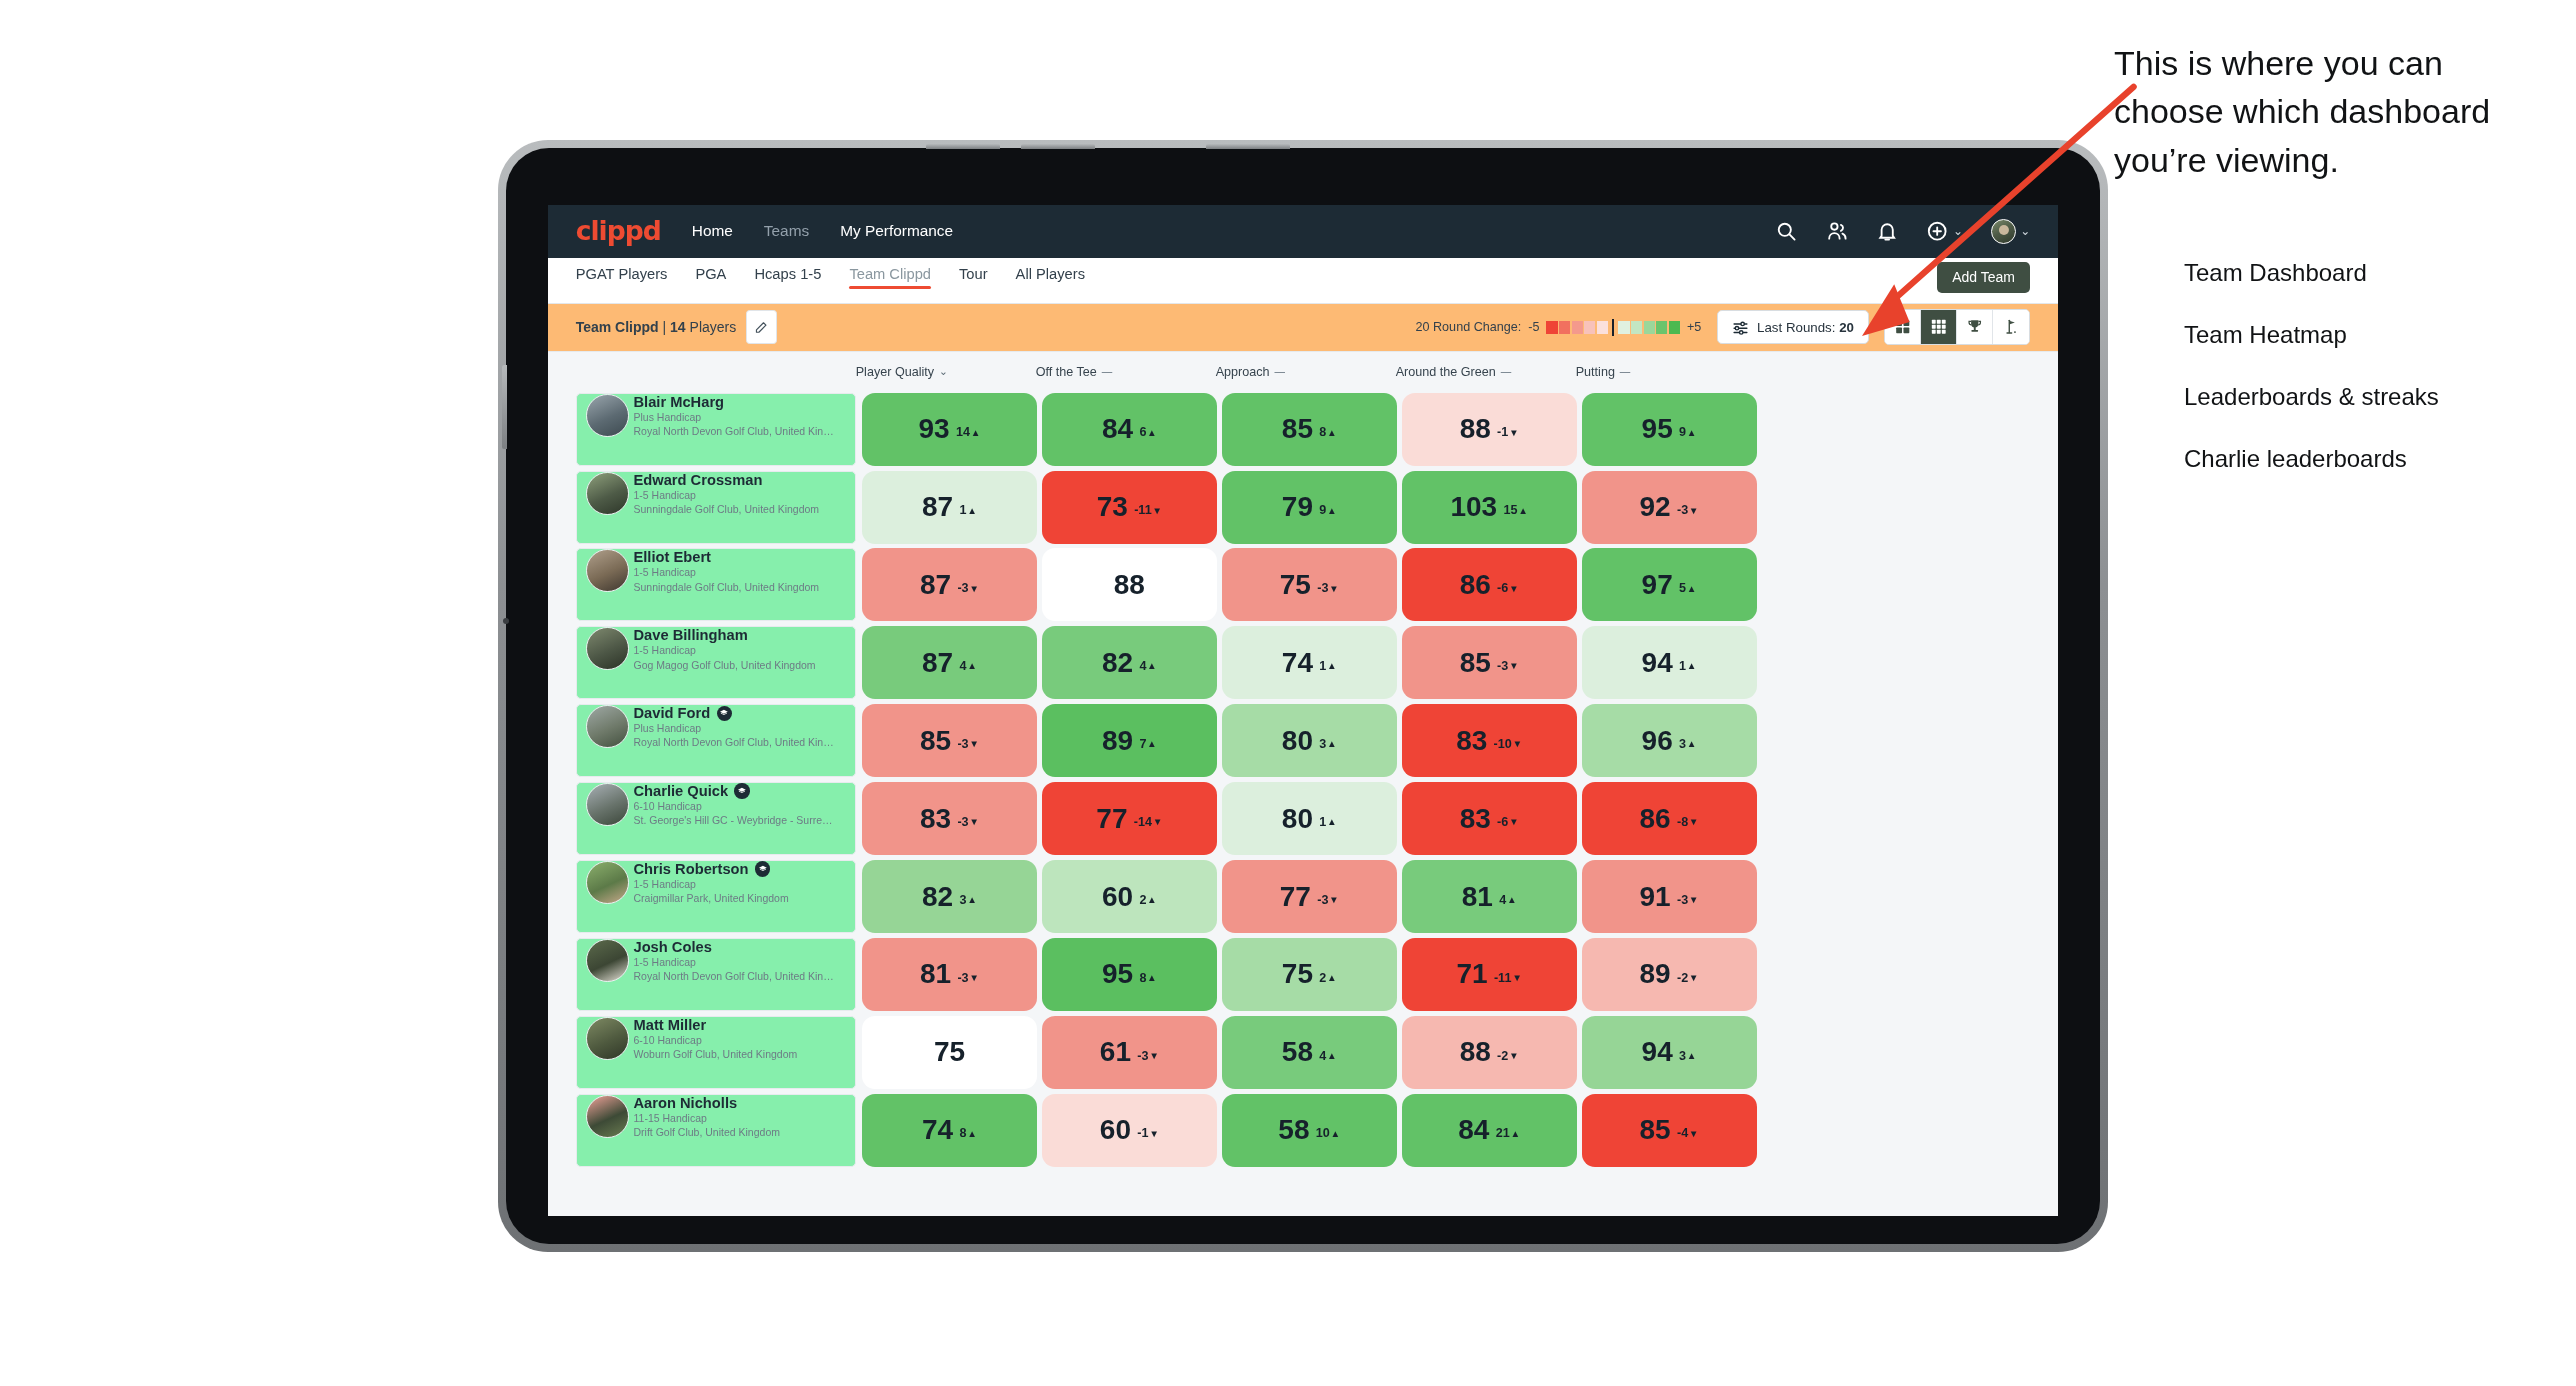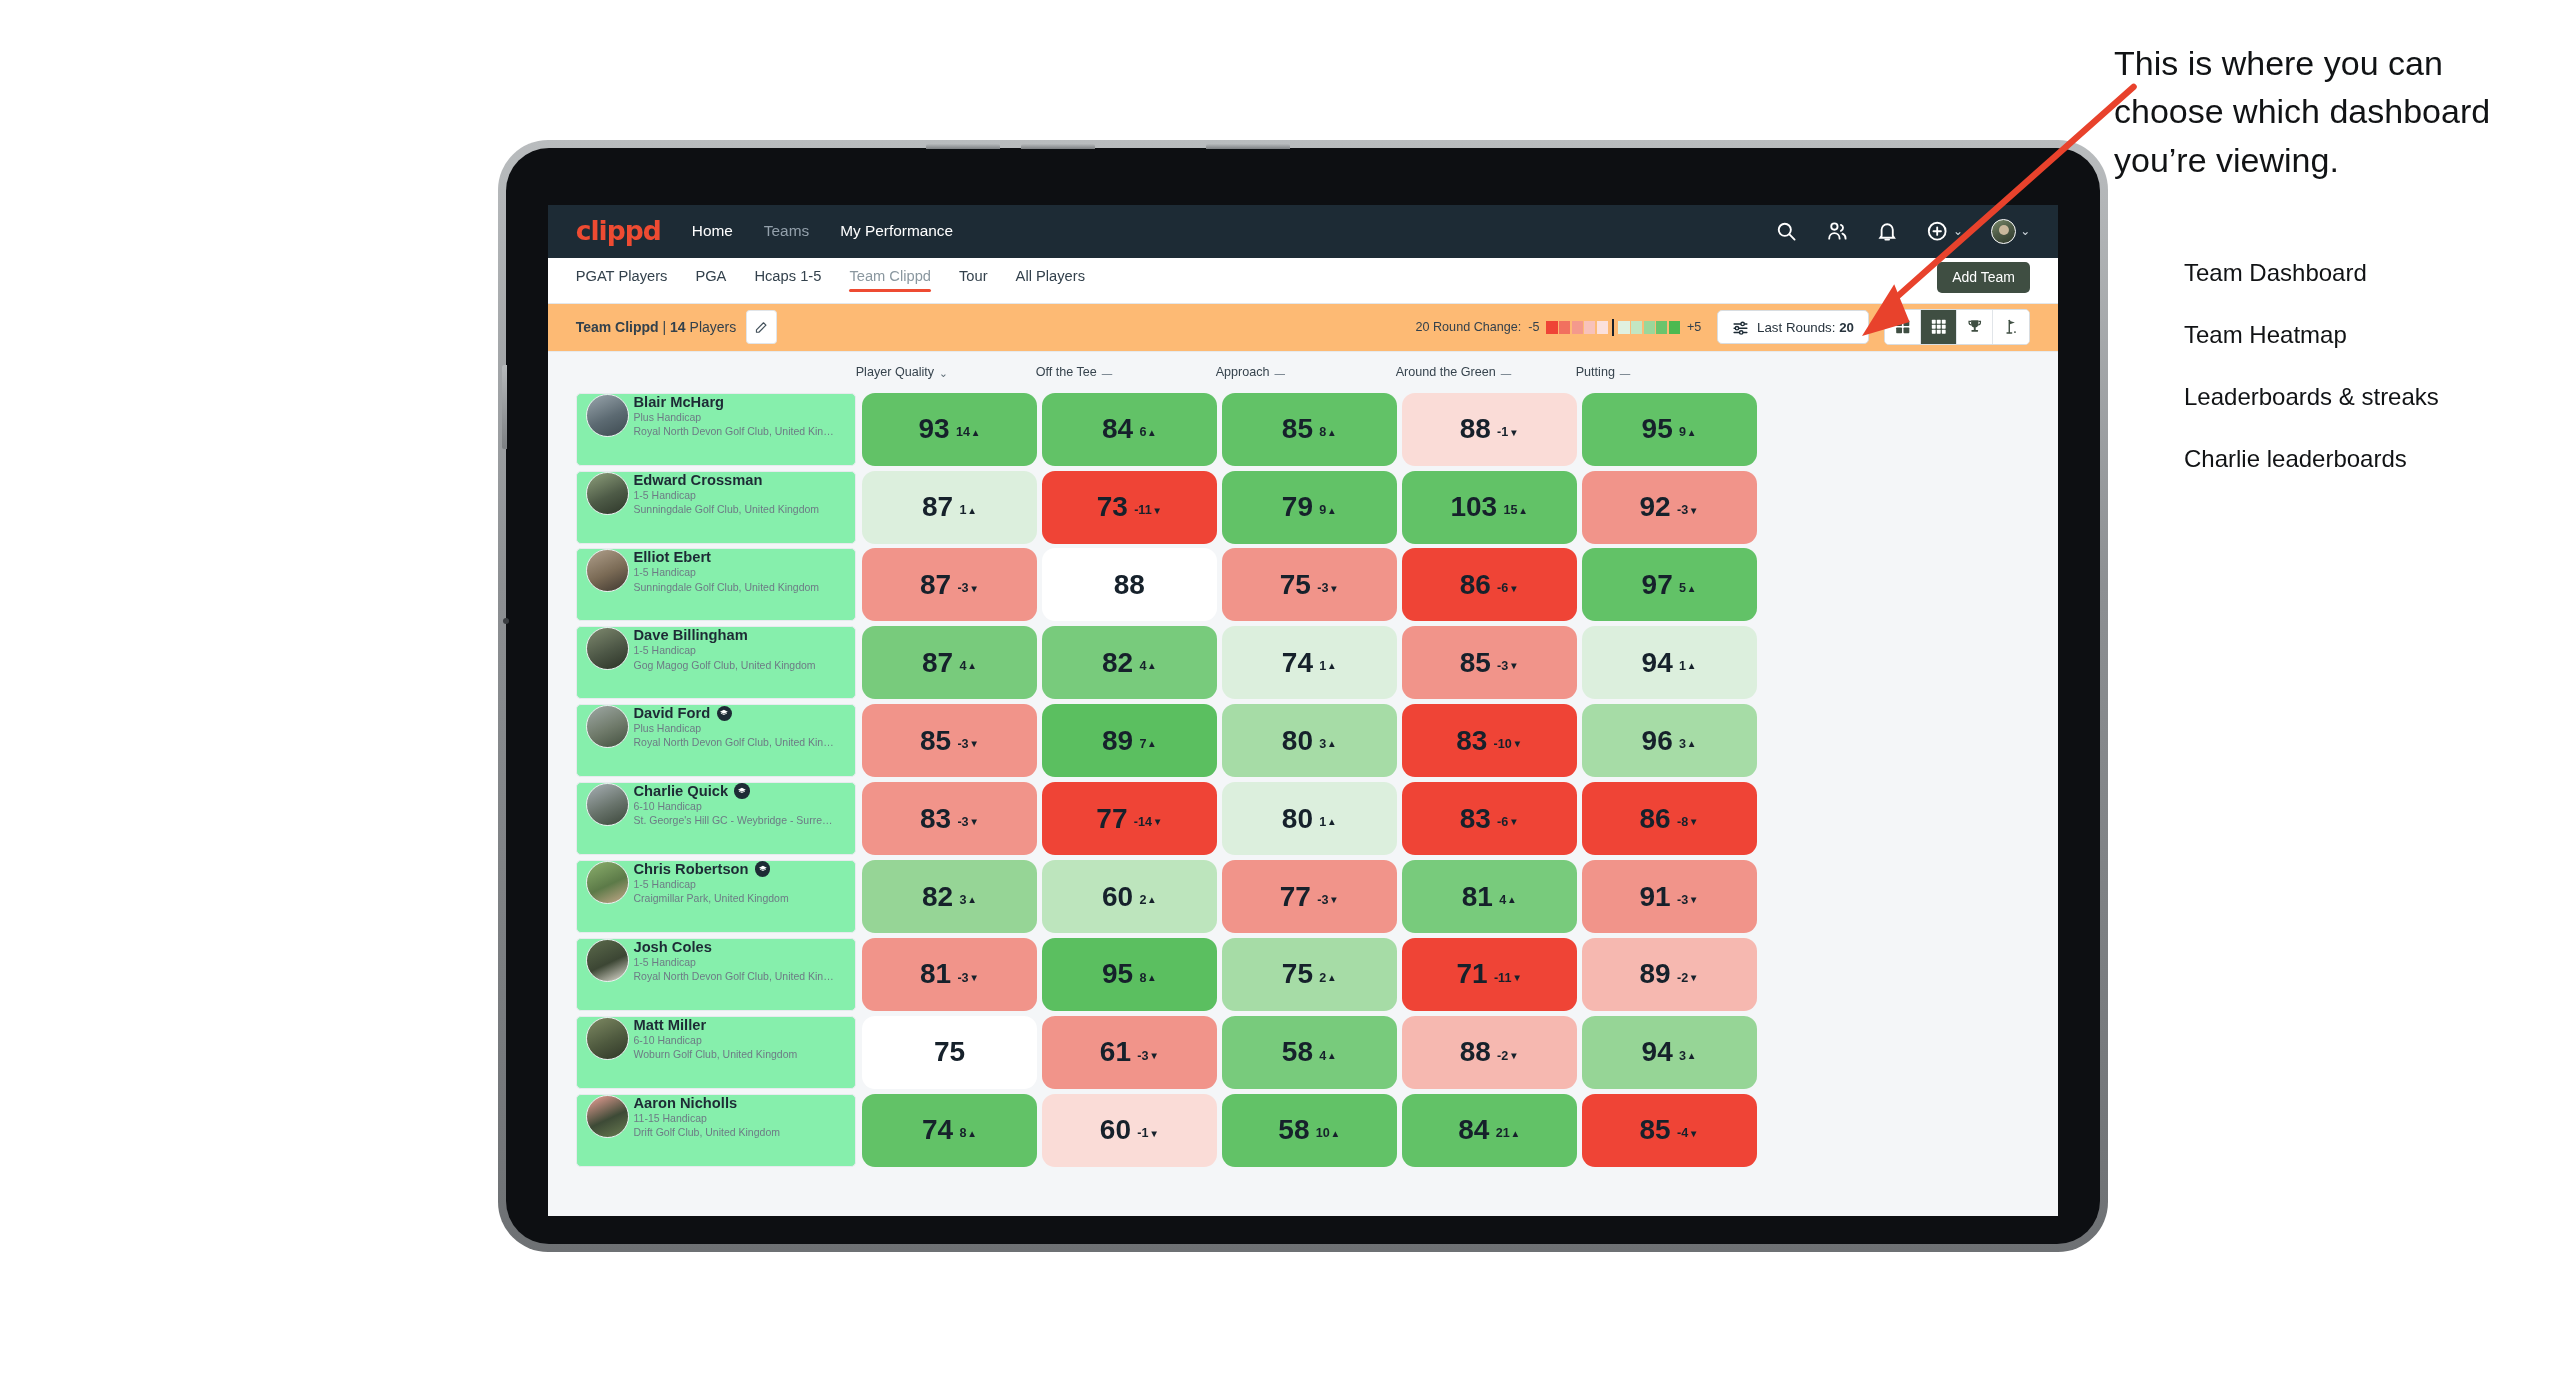--- a/index.html
+++ b/index.html
@@ -65,22 +65,22 @@
     background:linear-gradient(150deg,#7b8a6b 0%,#4d5a46 48%,#2f3a2c 100%);
     border:1.4px solid #ffffff; position:relative; overflow:hidden;
   }
   #user-avatar:after{
     content:""; position:absolute; left:50%; top:22%; transform:translateX(-50%);
     width:44%; height:44%; border-radius:50%; background:#c9b79c;
   }
 
   
   #tabs-bar{
-    height:46px; background:#ffffff; display:flex; align-items:center;
-    padding:16px 28px; position:relative;
+    height:46px; background:#ffffff; display:flex; align-items:flex-start;
+    padding:8px 28px; position:relative;
     border-bottom:0.7px solid #e3e7ea;
   }
   .tab{
     font-size:14.7px; color:#33414c; padding:0 0 7.7px 0; margin-right:28px;
     position:relative; white-space:nowrap; cursor:pointer;
   }
   .tab.dimmed{ color:#8a979f; }
   .tab.active:after{
     content:""; position:absolute; left:0; right:0; bottom:0;
     height:3.5px; background:#ee4b32; border-radius:2.1px;
@@ -135,21 +135,21 @@
   .view-btn.active{ background:#3f4e42; }
   .view-btn svg{ width:17.5px; height:17.5px; }
 
   
   #grid-head{
     display:flex; background:#f4f6f8; padding:0 0 0 28px; height:41px;
     align-items:center;
   }
   #grid-head .spacer{ width:280px; flex:none; }
   .col-head{
-    flex:none; font-size:12.6px; color:#37444e; display:flex; align-items:flex-end; gap:4.9px;
+    flex:none; font-size:12.6px; color:#37444e; display:flex; align-items:flex-start; gap:4.9px;
     white-space:nowrap;
   }
   .col-head .glyph{ font-size:10.5px; color:#5b6b76; }
 
   
   #grid-body{ padding:0 0 0 28px; background:#f4f6f8; }
   .player-row{ display:flex; align-items:stretch; margin-bottom:4.9px; }
 
   .player-card{
     width:280px; flex:none; background:#86efac;

